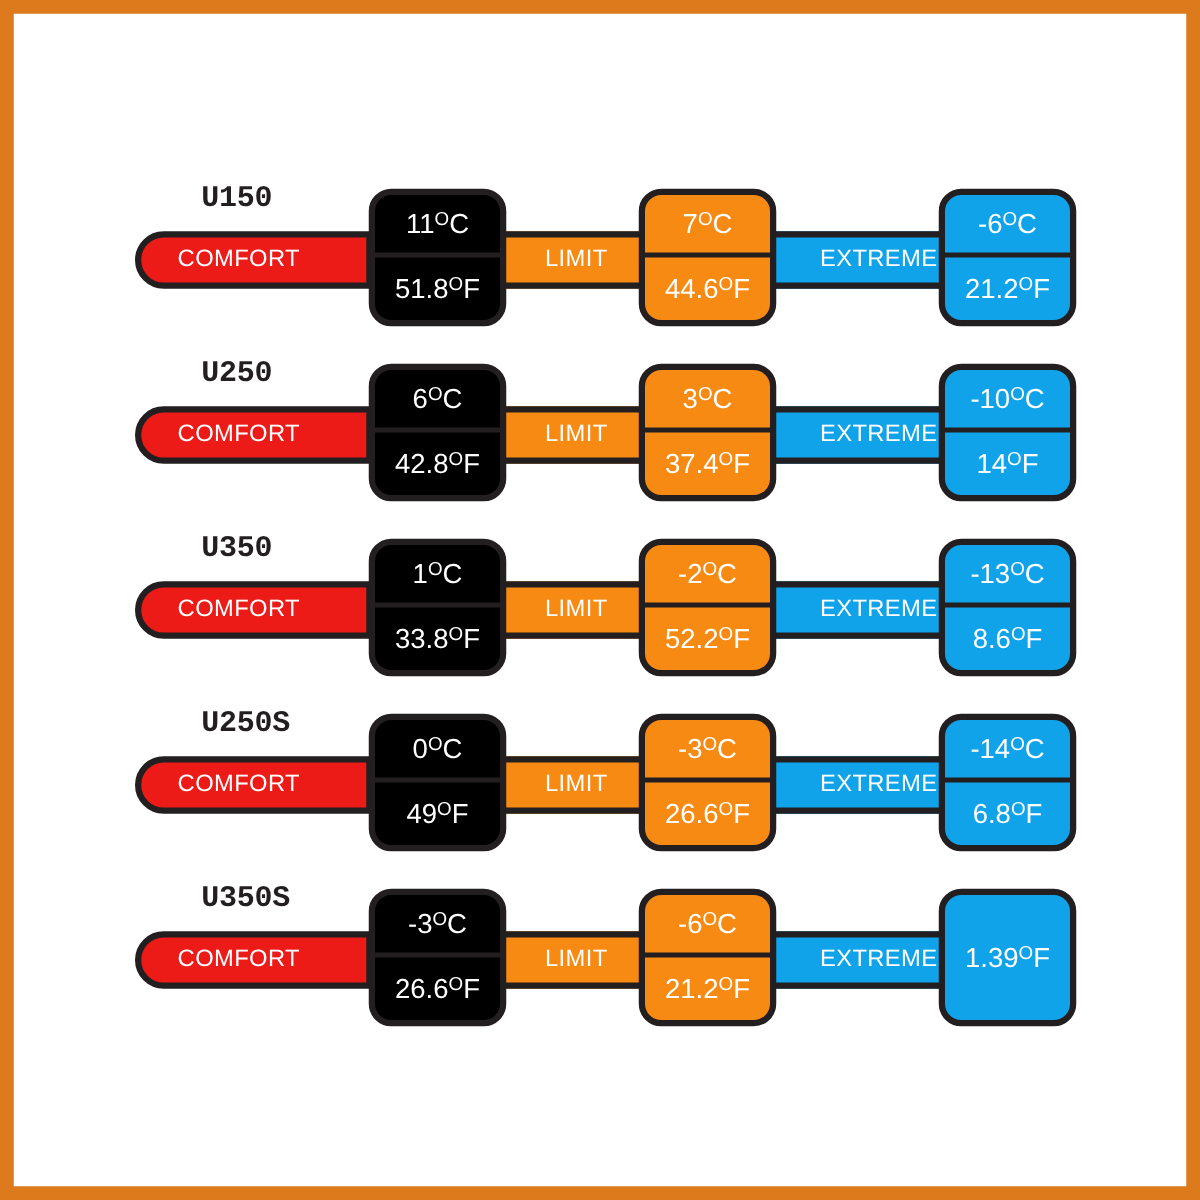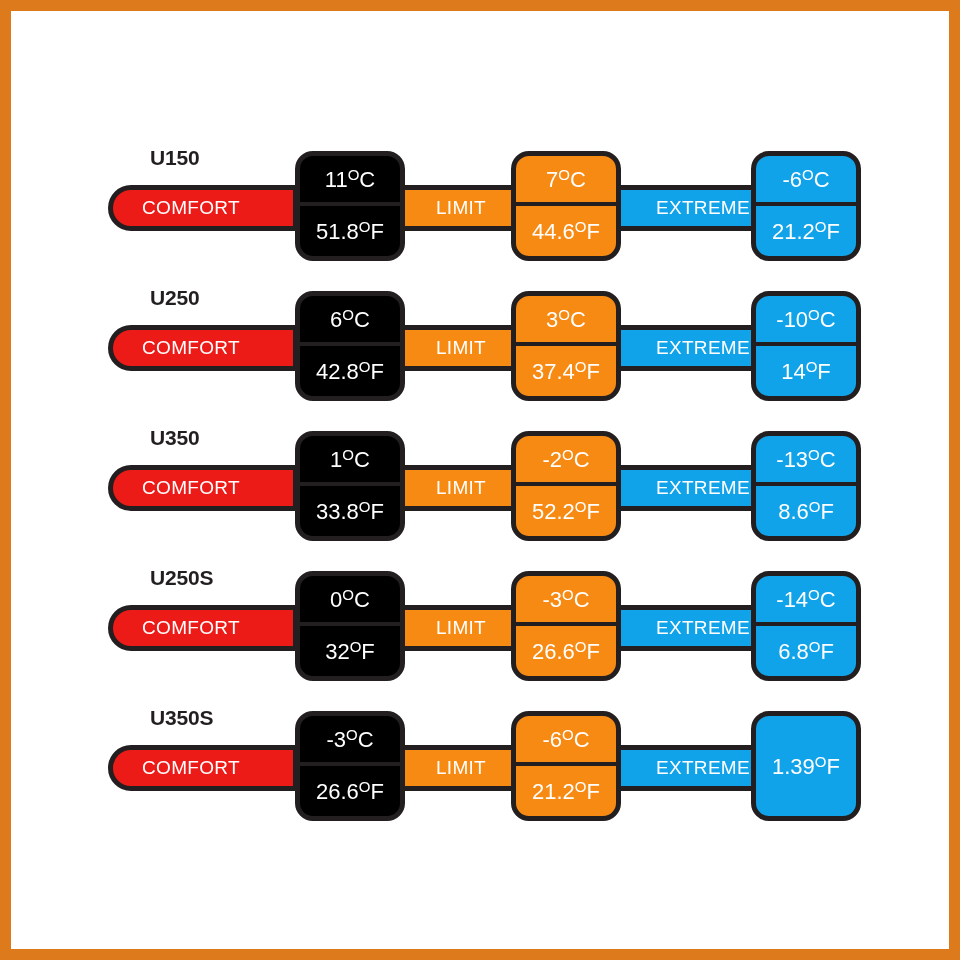--- a/index.html
+++ b/index.html
@@ -24,27 +24,28 @@
   
   .row {
     position:absolute;
     left:0;
     width:938px;
     height:120px;
   }
 
   .row-label {
     position:absolute;
-    left:139px;
+    left:150px;
     top:5px;
-    font-size:21px;
+    font-size:24px;
     font-weight:bold;
     color:#231f20;
     letter-spacing:-0.2px;
     white-space:nowrap;
+    font-family:Liberation Mono, monospace;
   }
 
   
   .bar {
     position:absolute;
     top:44px;
     height:46px;
     border:5px solid #231f20;
     display:flex;
     align-items:center;
@@ -239,21 +240,21 @@
           <span>LIMIT</span>
         </div>
         <div class="bar bar-extreme">
           <span>EXTREME</span>
         </div>
         <div class="box box-comfort">
           <div class="half top">
             <span><span>0</span><span class="deg">O</span><span>C</span></span>
           </div>
           <div class="half bottom">
-            <span><span>32</span><span class="deg">O</span><span>F</span></span>
+            <span><span>49</span><span class="deg">O</span><span>F</span></span>
           </div>
         </div>
         <div class="box box-limit">
           <div class="half top">
             <span><span>-3</span><span class="deg">O</span><span>C</span></span>
           </div>
           <div class="half bottom">
             <span><span>26.6</span><span class="deg">O</span><span>F</span></span>
           </div>
         </div>

